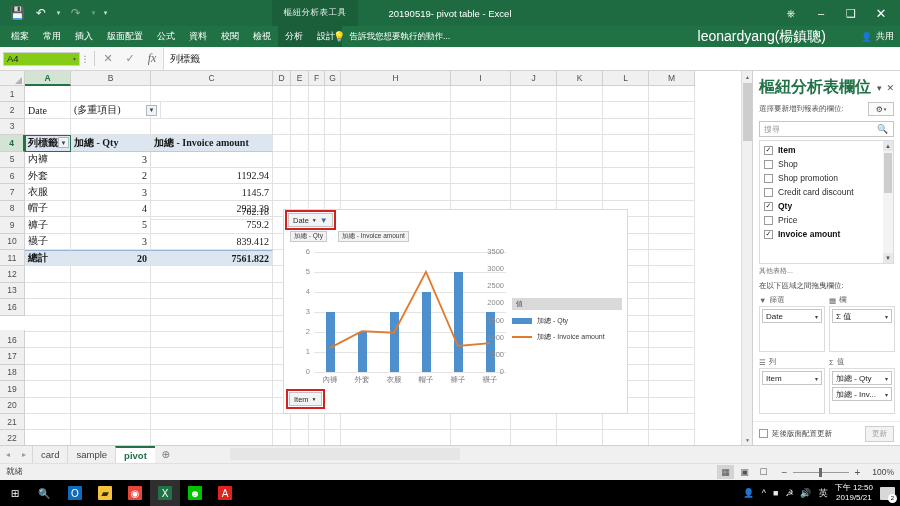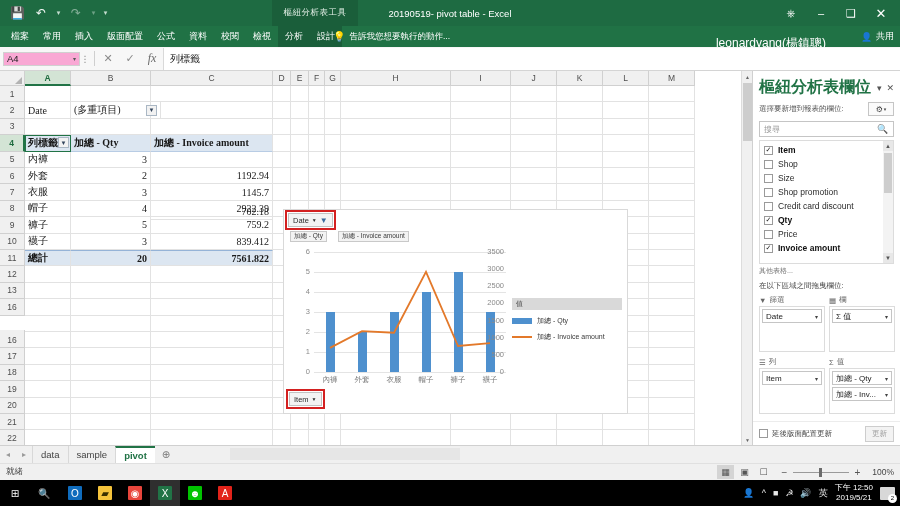--- a/index.html
+++ b/index.html
@@ -48,36 +48,36 @@
     padding: 0 7px; height: 21px; display: flex; align-items: center;
     color: #ffffff; font-size: 9px; white-space: nowrap;
   }
   .rt.ctxsel { background: #1a5e3a; }
   .tellme {
     position: absolute; left: 333px; top: 0; height: 21px;
     display: flex; align-items: center; gap: 4px; color: #ffffff; font-size: 8.5px;
   }
   .bulb { font-size: 10px; }
   .acct {
-    position: absolute; right: 74px; top: 7px; height: 21px;
-    display: flex; align-items: center; color: #ffffff; font-size: 12px; margin-left: 46px;
+    position: absolute; right: 74px; top: 0; height: 21px;
+    display: flex; align-items: center; color: #ffffff; font-size: 14px; margin-left: 46px;
   }
   .share {
     position: absolute; right: 6px; top: 0; height: 21px;
     display: flex; align-items: center; gap: 3px; color: #ffffff; font-size: 9px;
   }
 
   
   .fbar {
     position: absolute; left: 0; top: 47px; width: 900px; height: 24px;
     background: #f7f7f7; border-bottom: 1px solid #d4d4d4;
     display: flex; align-items: center;
   }
   .namebox {
-    width: 77px; height: 14px; margin-left: 3px; background: #f9a8d4;
+    width: 77px; height: 14px; margin-left: 3px; background: #84cc16;
     border: 1px solid #d0d0d0; display: flex; align-items: center;
     padding: 0 3px; font-size: 9.5px; color: #222;
   }
   .namebox .caret { margin-left: auto; font-size: 6px; color: #555; }
   .fb-sep { width: 1px; height: 15px; background: #cfcfcf; margin: 0 2px 0 4px; }
   .fb-dots { width: 10px; text-align: center; color: #888; font-size: 9px; }
   .fb-ico {
     width: 22px; height: 20px; display: flex; align-items: center; justify-content: center;
     color: #8a8a8a; font-size: 11px;
   }
@@ -818,24 +818,20 @@
           <div class="fitem">
             <span class="fchk">✓</span>
             <span class="fname on">Item</span>
           </div>
           <div class="fitem">
             <span class="fchk"></span>
             <span class="fname">Shop</span>
           </div>
           <div class="fitem">
             <span class="fchk"></span>
-            <span class="fname">Size</span>
-          </div>
-          <div class="fitem">
-            <span class="fchk"></span>
             <span class="fname">Shop promotion</span>
           </div>
           <div class="fitem">
             <span class="fchk"></span>
             <span class="fname">Credit card discount</span>
           </div>
           <div class="fitem">
             <span class="fchk">✓</span>
             <span class="fname on">Qty</span>
           </div>
@@ -915,21 +911,21 @@
     <div class="pane-foot">
       <span class="defchk"></span>
       <span style="font-size:7.5px;color:#444">延後版面配置更新</span>
       <span class="upd-btn">更新</span>
     </div>
   </div>
 
   <div class="tabbar">
     <div class="navarr">◂</div>
     <div class="navarr">▸</div>
-    <div class="stab">data</div>
+    <div class="stab">card</div>
     <div class="stab">sample</div>
     <div class="stab active">pivot</div>
     <div class="addsheet">⊕</div>
     <div class="scrollbar-h" style="left:230px;top:2px;height:12px;background:#e6e6e6;position:absolute"></div>
   </div>
 
   <div class="statusbar">
     <div class="st-ready">就緒</div>
     <div class="view-btns">
       <div class="vbtn on">▦</div>

